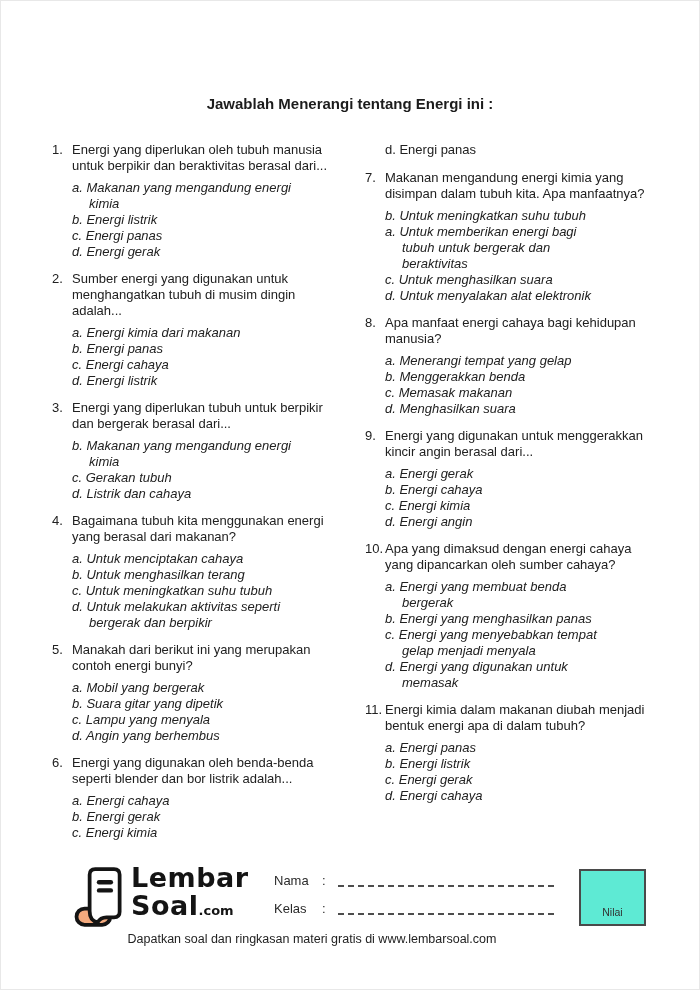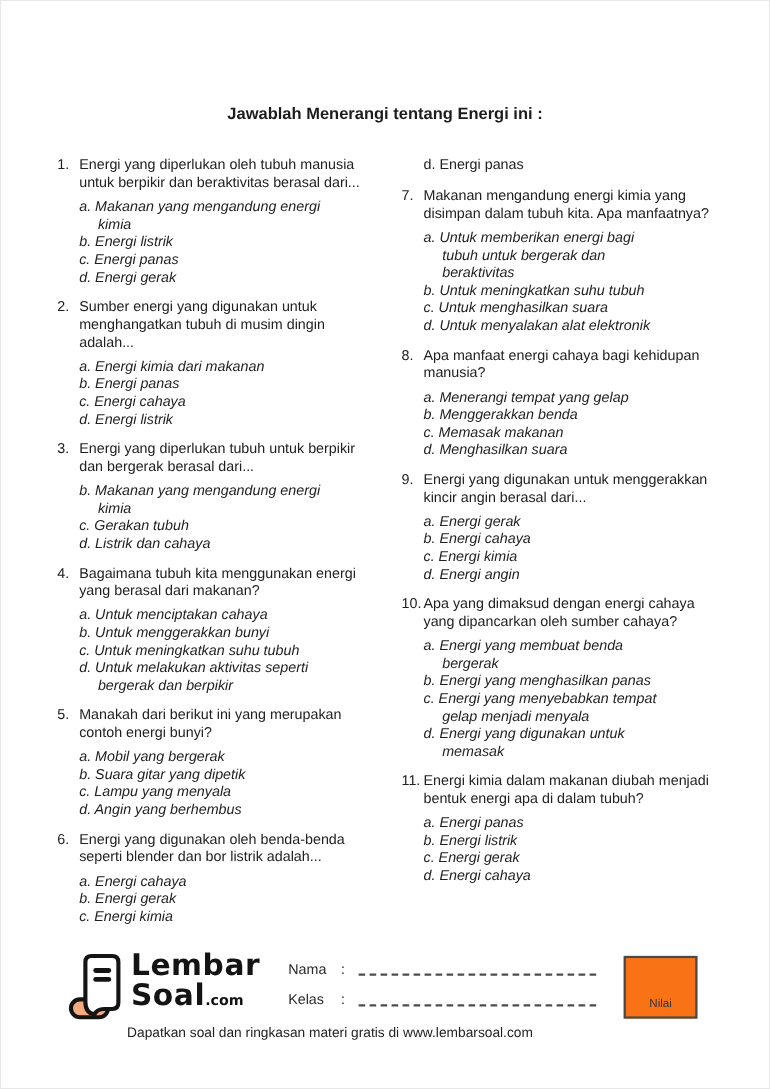--- a/index.html
+++ b/index.html
@@ -40,39 +40,39 @@
   .q-num { width:20px; flex:0 0 20px; }
   .q-text { white-space:pre; }
   .q-options { margin-top:6px; padding-left:20px;font-style:italic; }
   .option {
     white-space:pre;
     padding-left:17px; text-indent:-17px;
   }
   .option.continued { margin-left:20px; margin-bottom:12px; }
 
   
-  .footer { position:absolute; left:0; top:856px; width:600px; height:134px; }
+  .footer { position:absolute; left:12px; top:856px; width:600px; height:134px; }
 
   .logo { position:absolute; left:62px; top:8px; display:flex; align-items:flex-start; }
   .logo-icon { display:block; }
   .logo-text { margin-left:7px; font-family:"DejaVu Sans", sans-serif; font-weight:bold; color:#141414; }
   .logo-line1 { font-size:27px; line-height:28px; letter-spacing:0.5px; }
   .logo-line2 { font-size:27px; line-height:28px; letter-spacing:0.5px; }
   .logo-suffix { font-size:13px; letter-spacing:0; }
 
   .fields { position:absolute; left:262px; top:16px; width:280px; }
   .field-row { display:flex; align-items:center; height:17px; margin-bottom:11px; }
   .field-label { width:48px; font-size:13px; line-height:16px; color:#2a2a2a; }
   .field-colon { width:16px; font-size:13px; line-height:16px; color:#2a2a2a; }
   .field-line { flex:1; height:11px; border-bottom:2px dashed #4d4d4d; }
 
   .score-box {
     position:absolute; left:567px; top:13px;
     width:63px; height:47px;
-    border:2px solid #4a4a4a; background:#f97316;
+    border:2px solid #4a4a4a; background:#5eead4;
     display:flex; align-items:flex-end; justify-content:center;
     padding-bottom:6px; box-sizing:content-box;
     font-size:10.5px; color:#333;
   }
 
   .note {
     position:absolute; left:0; right:0; top:76px;
     text-align:center; font-size:12.5px; color:#222;
   }
 </style>
@@ -130,21 +130,21 @@
     </div>
 
     <div class="question">
       <div class="q-head">
         <span class="q-num">4.</span>
         <div class="q-text">Bagaimana tubuh kita menggunakan energi
 yang berasal dari makanan?</div>
       </div>
       <div class="q-options">
             <div class="option">a. Untuk menciptakan cahaya</div>
-            <div class="option">b. Untuk menggerakkan bunyi</div>
+            <div class="option">b. Untuk menghasilkan terang</div>
             <div class="option">c. Untuk meningkatkan suhu tubuh</div>
             <div class="option">d. Untuk melakukan aktivitas seperti
 bergerak dan berpikir</div>
           </div>
     </div>
 
     <div class="question">
       <div class="q-head">
         <span class="q-num">5.</span>
         <div class="q-text">Manakah dari berikut ini yang merupakan
@@ -173,24 +173,24 @@
   </div>
     <div class="quiz-col right">
         <div class="option continued">d. Energi panas</div>
     <div class="question">
       <div class="q-head">
         <span class="q-num">7.</span>
         <div class="q-text">Makanan mengandung energi kimia yang
 disimpan dalam tubuh kita. Apa manfaatnya?</div>
       </div>
       <div class="q-options">
+            <div class="option">b. Untuk meningkatkan suhu tubuh</div>
             <div class="option">a. Untuk memberikan energi bagi
 tubuh untuk bergerak dan
 beraktivitas</div>
-            <div class="option">b. Untuk meningkatkan suhu tubuh</div>
             <div class="option">c. Untuk menghasilkan suara</div>
             <div class="option">d. Untuk menyalakan alat elektronik</div>
           </div>
     </div>
 
     <div class="question">
       <div class="q-head">
         <span class="q-num">8.</span>
         <div class="q-text">Apa manfaat energi cahaya bagi kehidupan
 manusia?</div>

